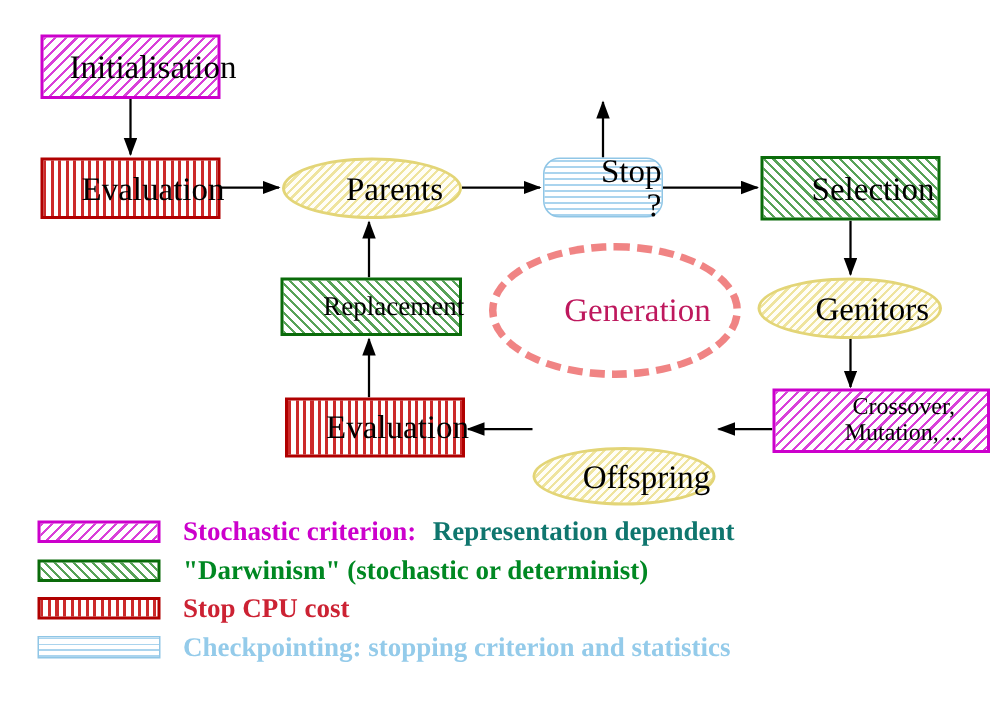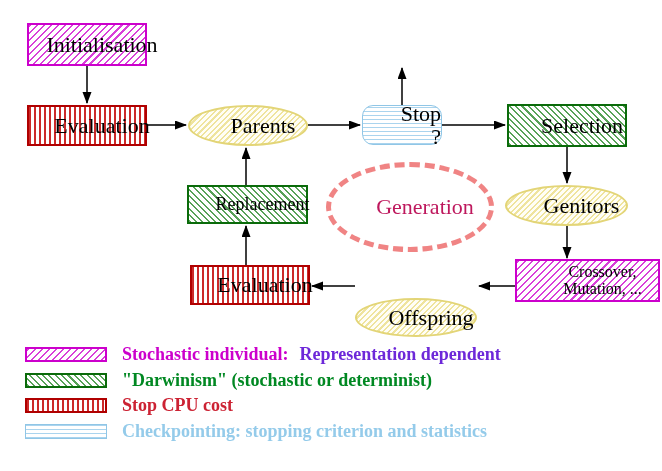--- a/index.html
+++ b/index.html
@@ -139,22 +139,22 @@
   <div class="node g-hatch" style="left:187px;top:185px;width:121px;height:39px;font-size:18px;">
     <span>Replacement</span>
   </div>
 
   <div class="node dashed-ellipse" style="left:326px;top:162px;width:168px;height:90px;">
     <span>Generation</span>
   </div>
 
   <div class="legend-row" style="top:343px;">
     <div class="swatch m-hatch"></div>
-    <span class="legend-label" style="color:#CC00CC;">Stochastic individual:</span>
-    <span class="legend-label" style="color:#6d28d9;margin-left:11px;">Representation dependent</span>
+    <span class="legend-label" style="color:#CC00CC;">Stochastic criterion:</span>
+    <span class="legend-label" style="color:#0f766e;margin-left:11px;">Representation dependent</span>
   </div>
 
   <div class="legend-row" style="top:369px;">
     <div class="swatch g-hatch"></div>
     <span class="legend-label" style="color:#008822;">"Darwinism" (stochastic or determinist)</span>
   </div>
 
   <div class="legend-row" style="top:394px;">
     <div class="swatch r-stripe"></div>
     <span class="legend-label" style="color:#CC2233;">Stop CPU cost</span>

